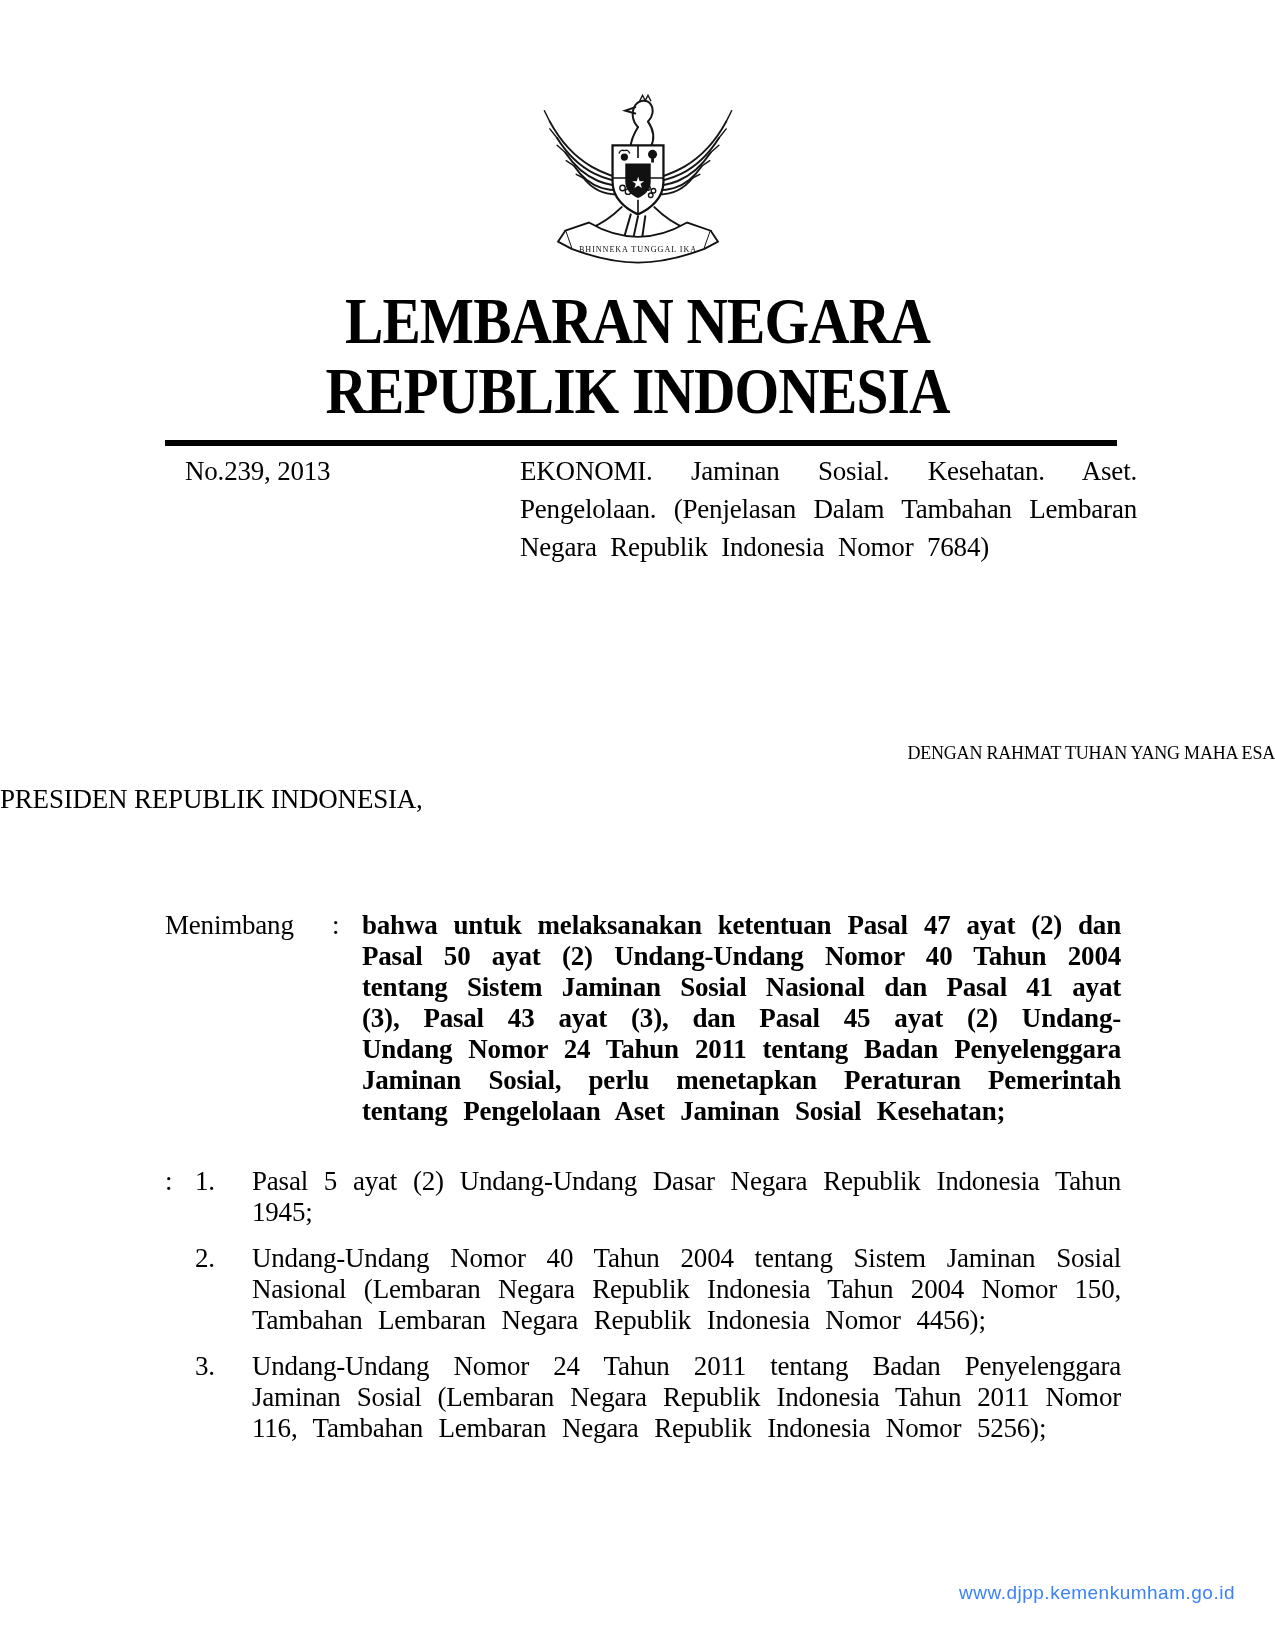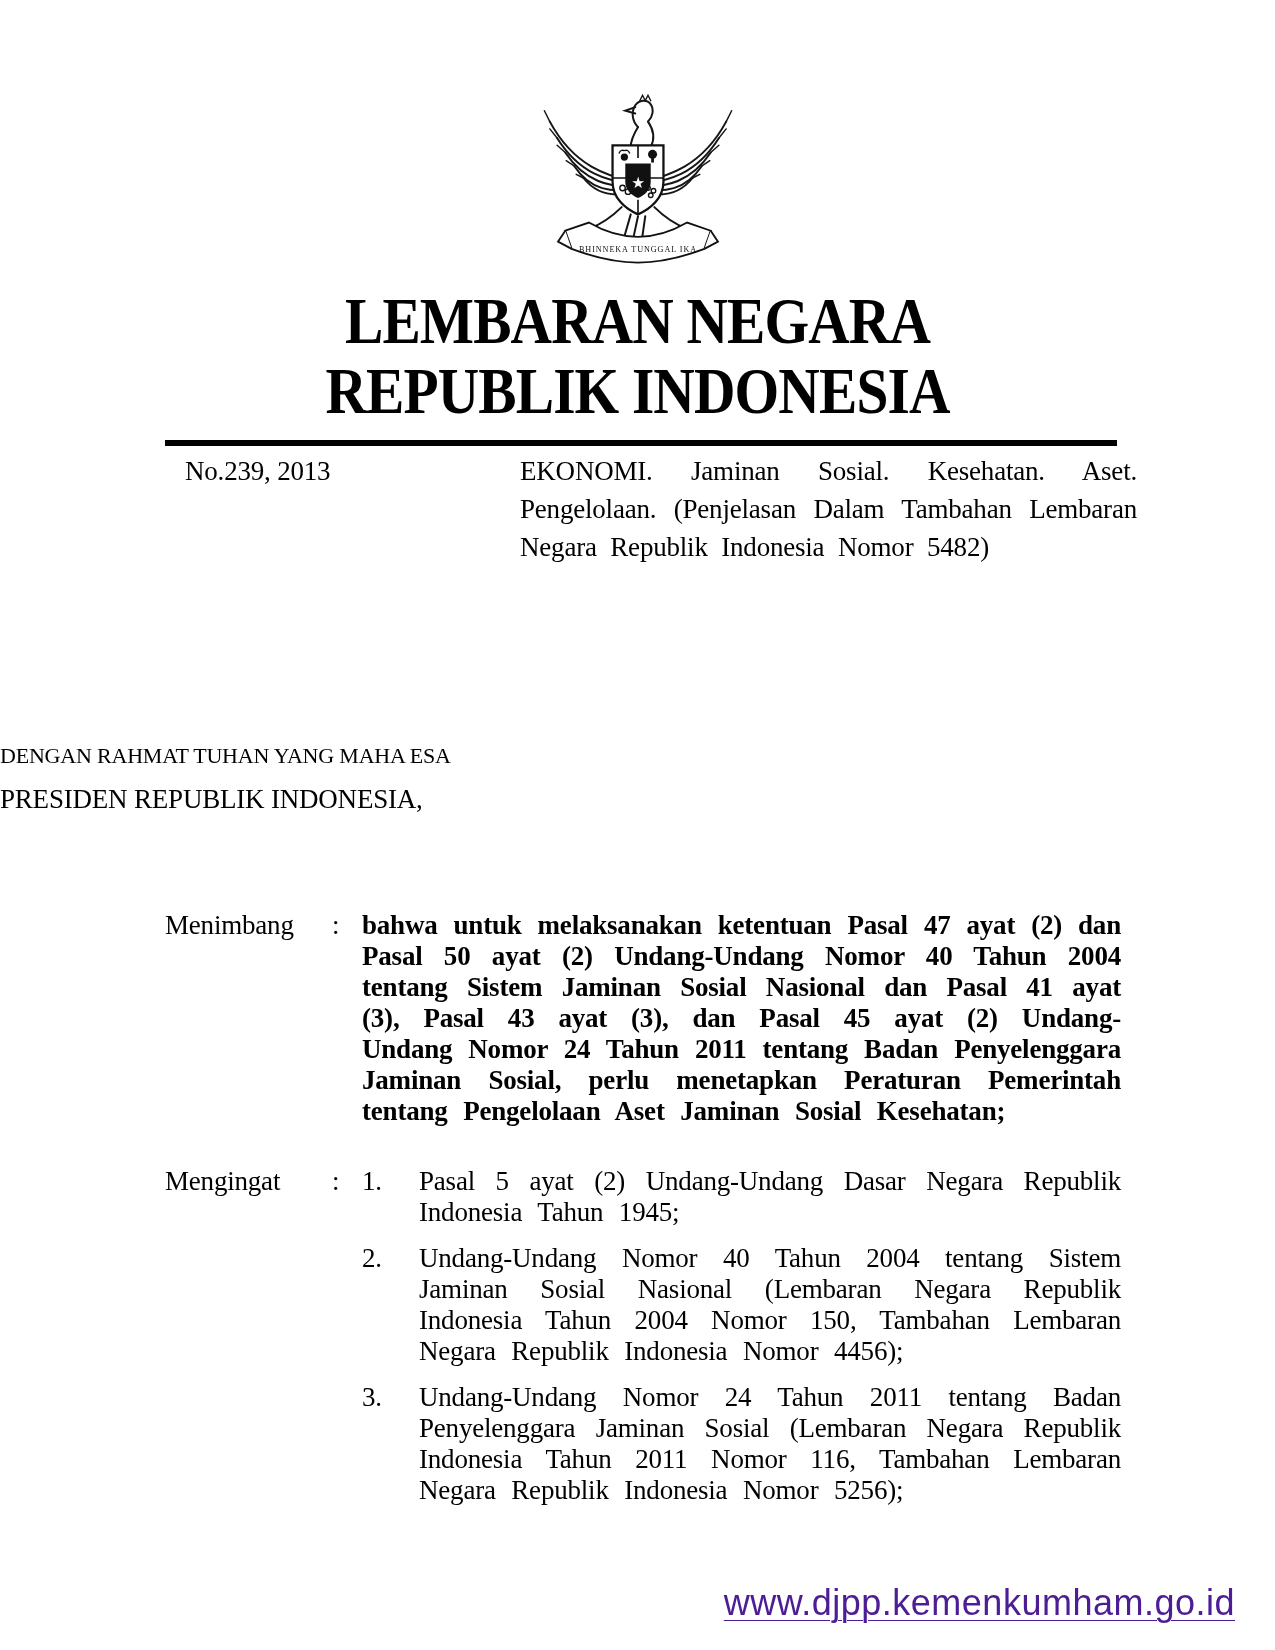--- a/index.html
+++ b/index.html
@@ -36,21 +36,21 @@
   }
   .gazette-no { width:335px; }
   .gazette-subject { flex:1; text-align:justify; word-spacing:7px; }
 
   .doc-title {
     position:absolute; top:585px; left:0; width:100%;
     text-align:center; font-size:27px; line-height:37px;
   }
   .invocation {
     position:absolute; top:743px; left:0; width:100%;
-    text-align:left; font-size:22px;
+    text-align:right; font-size:18px;
   }
   .issuer {
     position:absolute; top:784px; left:0; width:100%;
     text-align:left; font-size:27px;
   }
 
   .clause {
     position:absolute; left:165px; width:956px;
     display:flex; font-size:27px; line-height:31px;margin-top:10px;
   }
@@ -62,22 +62,22 @@
   .clause-text { text-align:justify; word-spacing:9px;font-weight:bold; }
 
   .law-item { display:flex; }
   .law-item + .law-item { margin-top:15px; }
   .law-item-num { width:57px; }
   .law-item-text { flex:1; text-align:justify; word-spacing:9px; }
 
   .watermark {
     position:absolute; top:1582px; right:40px;
     font-family:"Liberation Sans","DejaVu Sans",sans-serif;
-    font-size:36px; color:#4c1d95;
-    text-decoration:underline; text-underline-offset:5px;
+    font-size:19px; color:#3b82f6;
+    text-underline-offset:5px;
     text-decoration-thickness:1px; letter-spacing:0.5px;
   }
 
   svg text.motto { font-family:"Liberation Serif",serif; }
 </style>
 </head>
 <body>
 
 <div class="page">
 
@@ -143,35 +143,34 @@
 
   <h1 class="masthead">
     <span>LEMBARAN NEGARA</span><br>
     <span>REPUBLIK INDONESIA</span>
   </h1>
 
   <div class="masthead-rule"></div>
 
   <div class="gazette-row">
     <div class="gazette-no">No.239, 2013</div>
-    <div class="gazette-subject">EKONOMI. Jaminan Sosial. Kesehatan. Aset. Pengelolaan. (Penjelasan Dalam Tambahan Lembaran Negara Republik Indonesia Nomor 5482)</div>
+    <div class="gazette-subject">EKONOMI. Jaminan Sosial. Kesehatan. Aset. Pengelolaan. (Penjelasan Dalam Tambahan Lembaran Negara Republik Indonesia Nomor 7684)</div>
   </div>
 
 
   <div class="invocation">DENGAN RAHMAT TUHAN YANG MAHA ESA</div>
   <div class="issuer">PRESIDEN REPUBLIK INDONESIA,</div>
 
   <div class="clause clause-menimbang">
     <div class="clause-label">Menimbang</div>
     <div class="clause-sep">:</div>
     <div class="clause-body clause-text">bahwa untuk melaksanakan ketentuan Pasal 47 ayat (2) dan Pasal 50 ayat (2) Undang-Undang Nomor 40 Tahun 2004 tentang Sistem Jaminan Sosial Nasional dan Pasal 41 ayat (3), Pasal 43 ayat (3), dan Pasal 45 ayat (2) Undang-Undang Nomor 24 Tahun 2011 tentang Badan Penyelenggara Jaminan Sosial, perlu menetapkan Peraturan Pemerintah tentang Pengelolaan Aset Jaminan Sosial Kesehatan;</div>
   </div>
 
   <div class="clause clause-mengingat">
-    <div class="clause-label">Mengingat</div>
     <div class="clause-sep">:</div>
     <div class="clause-body">
       <div class="law-item">
         <div class="law-item-num">1.</div>
         <div class="law-item-text">Pasal 5 ayat (2) Undang-Undang Dasar Negara Republik Indonesia Tahun 1945;</div>
       </div>
       <div class="law-item">
         <div class="law-item-num">2.</div>
         <div class="law-item-text">Undang-Undang Nomor 40 Tahun 2004 tentang Sistem Jaminan Sosial Nasional (Lembaran Negara Republik Indonesia Tahun 2004 Nomor 150, Tambahan Lembaran Negara Republik Indonesia Nomor 4456);</div>
       </div>

